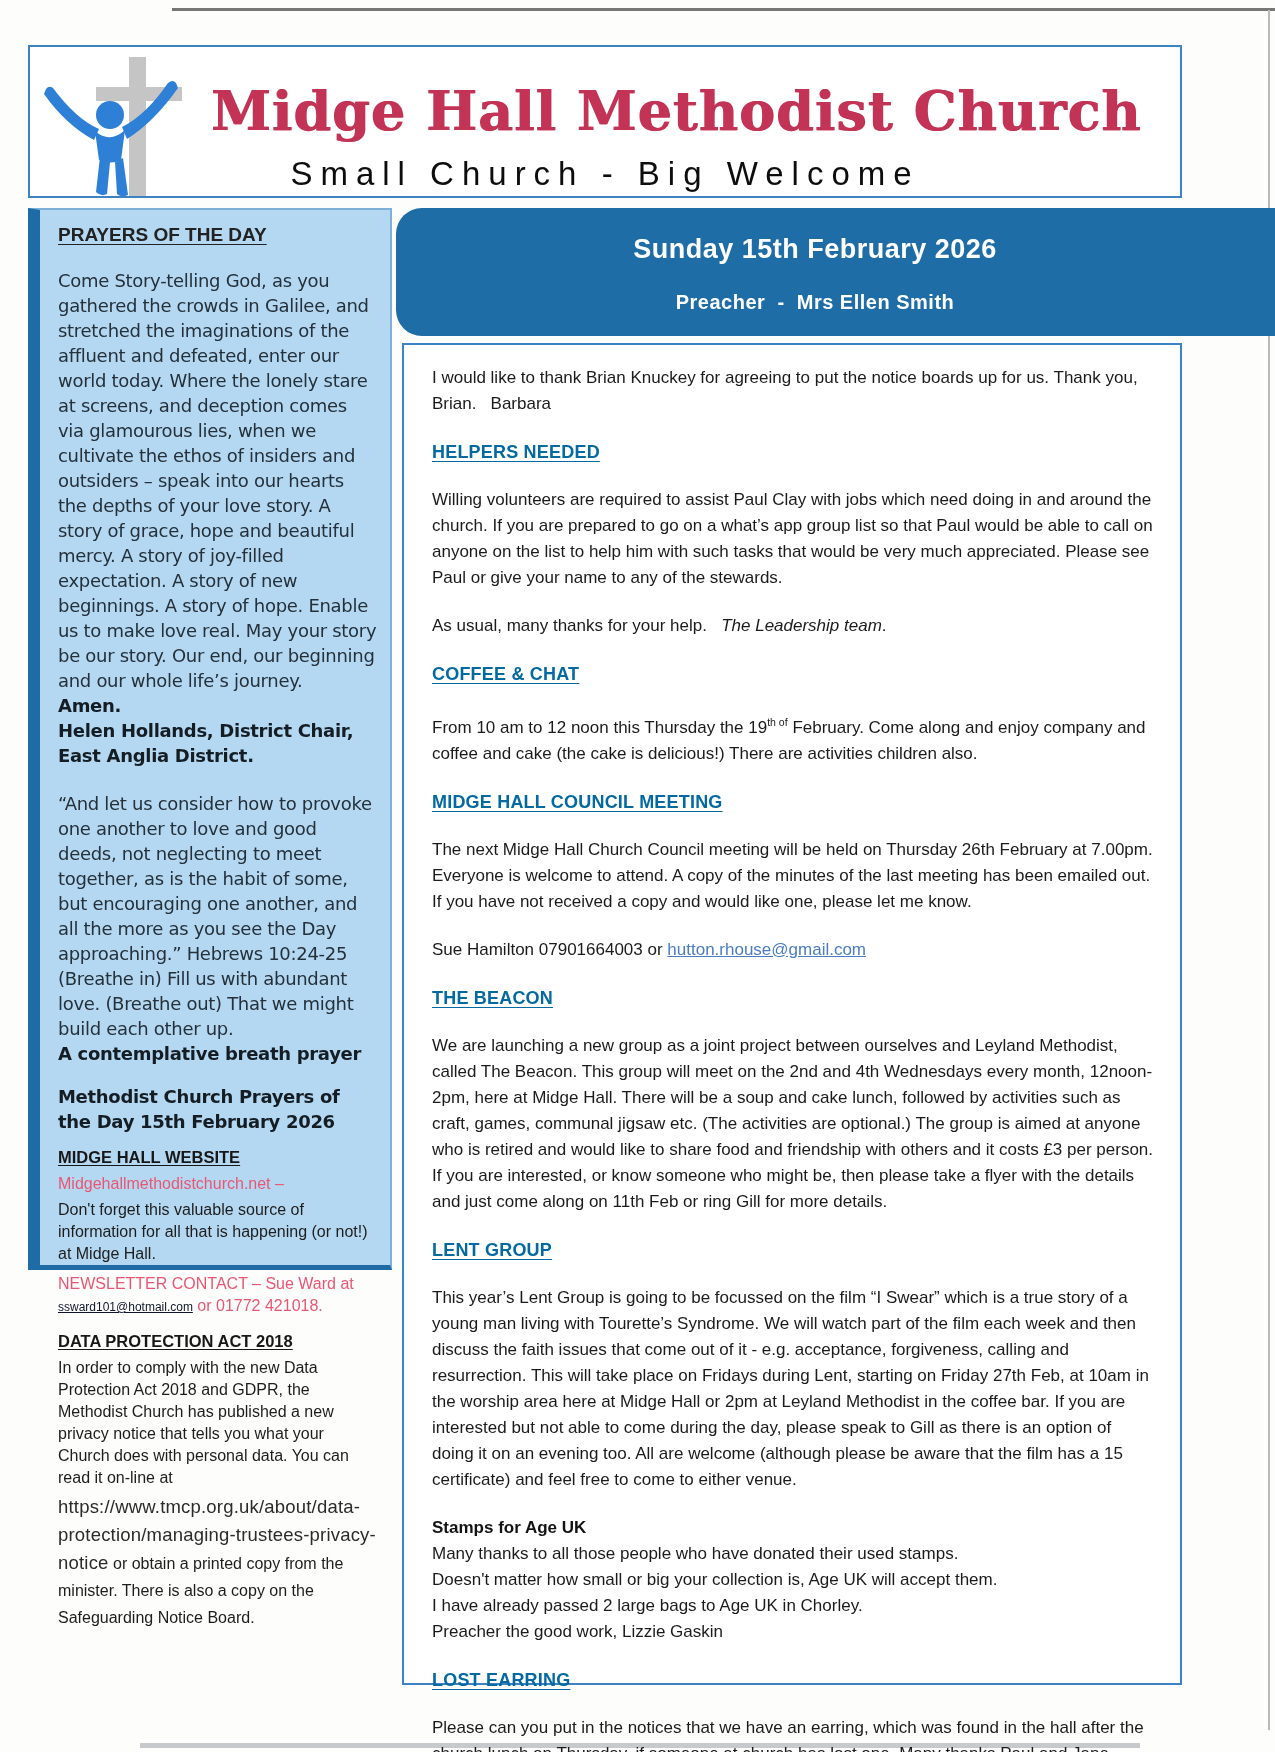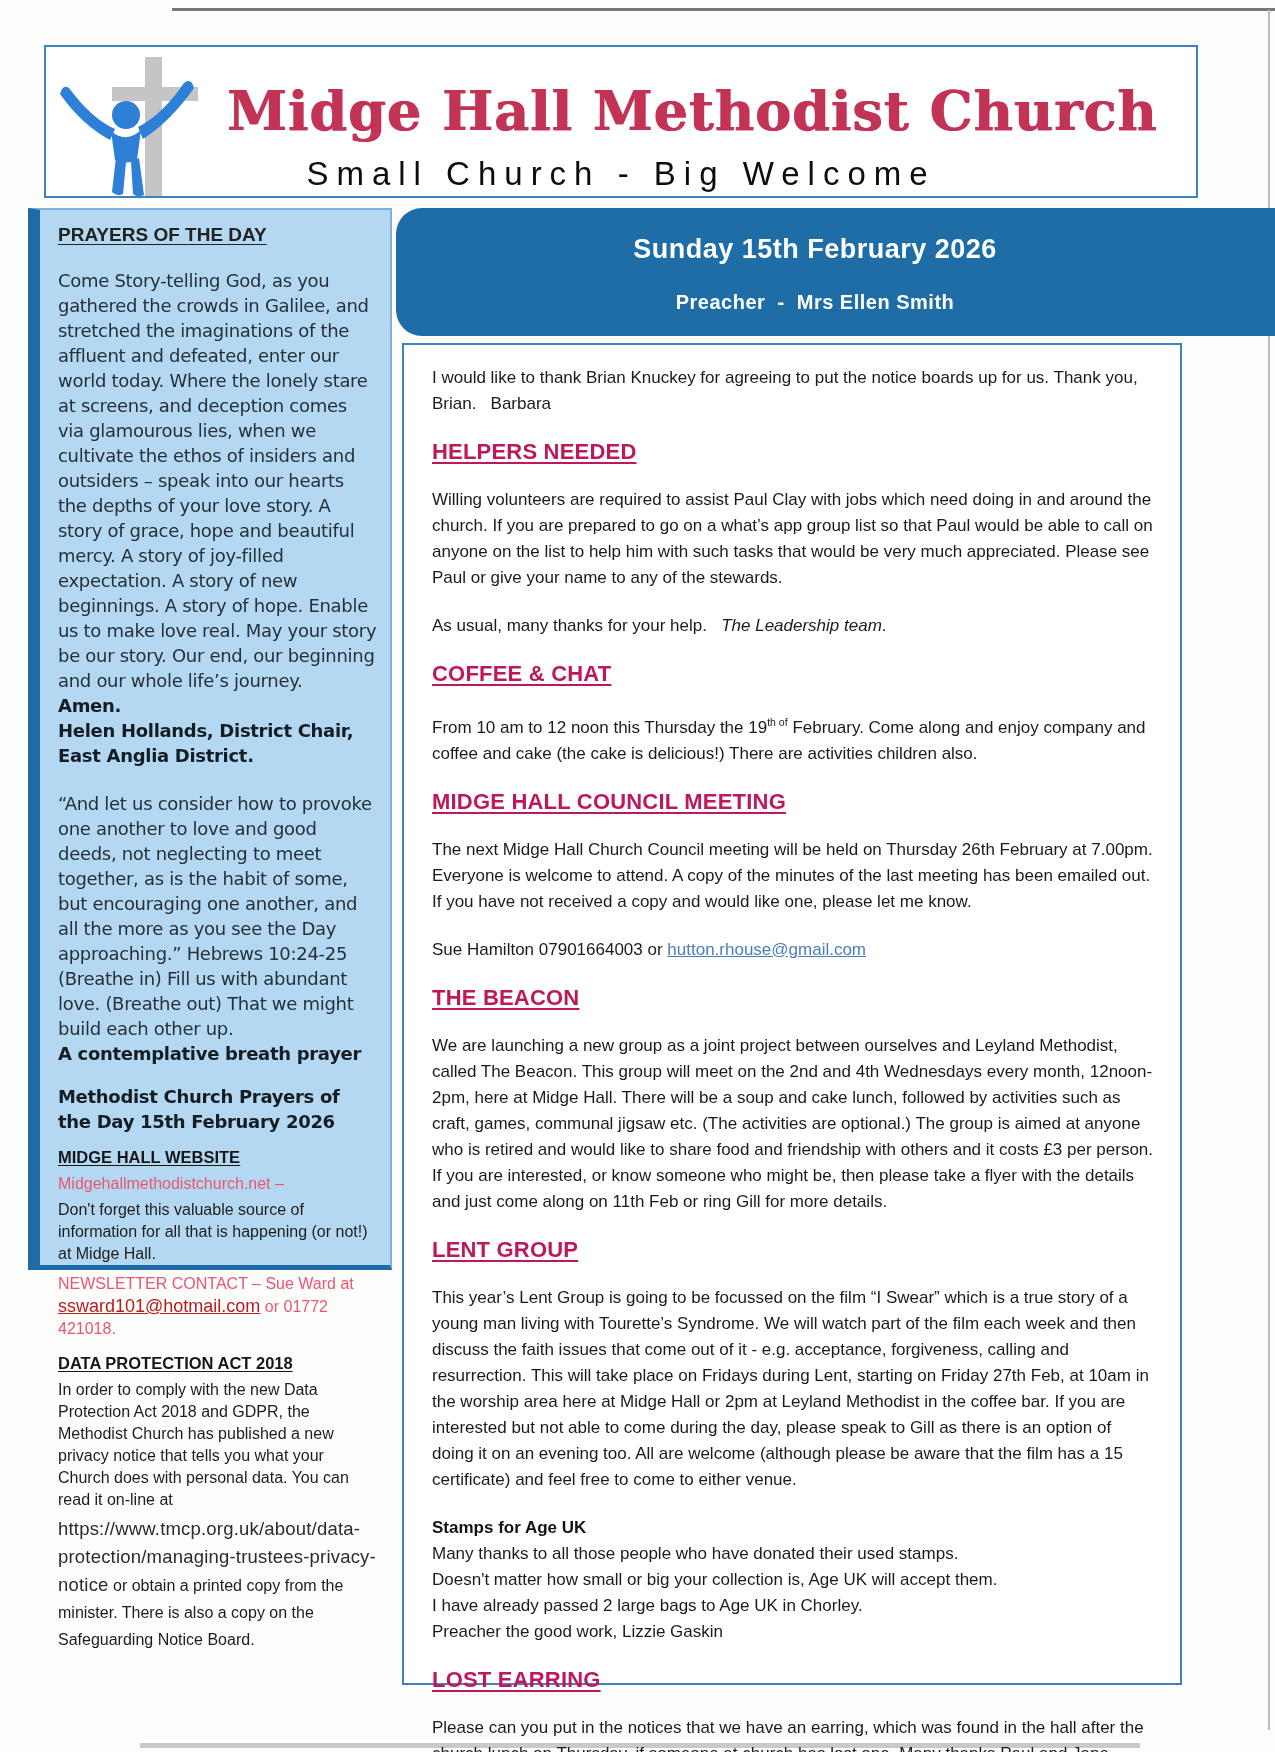--- a/index.html
+++ b/index.html
@@ -5,55 +5,55 @@
   * { margin:0; padding:0; box-sizing:border-box; }
   html,body { width:1275px; height:1752px; }
   body { position:relative; background:#fdfdfc; font-family:"Liberation Sans", sans-serif; color:#1c1c1c; overflow:hidden; }
 
   
   .scan-top { position:absolute; left:172px; top:8px; width:1103px; height:3px; background:#4a4a4a; opacity:.75; }
   .scan-right { position:absolute; right:5px; top:10px; width:2px; height:1720px; background:#b8bcc0; }
   .scan-bottom { position:absolute; left:140px; top:1743px; width:1000px; height:5px; background:#9aa0a5; opacity:.55; }
 
   
-  .header-box { position:absolute; left:28px; top:45px; width:1154px; height:153px; background:#ffffff; border:2px solid #3e82c4;margin-left:16px; }
+  .header-box { position:absolute; left:28px; top:45px; width:1154px; height:153px; background:#ffffff; border:2px solid #3e82c4; }
   .logo { position:absolute; left:6px; top:4px; width:190px; height:145px; }
   .masthead-title { position:absolute; left:150px; right:8px; top:32px; text-align:center;
     font-family:"DejaVu Serif", serif; font-weight:bold; font-size:54px; color:#c23355; letter-spacing:1px;
     text-shadow:1px 0 0 #c23355; white-space:nowrap; }
   .masthead-sub { position:absolute; left:0; right:0; top:108px; text-align:center;
     font-size:33px; color:#0d0d0d; letter-spacing:8px; font-weight:400; }
 
   
   .sidebar { position:absolute; left:28px; top:208px; width:364px; height:1062px;
     background:#b5d8f2; border-left:12px solid #1e6ba6; border-bottom:5px solid #1e6ba6;
     border-top:2px solid #7fb0d8; border-right:2px solid #7fb0d8;
     padding:14px 13px 0 18px; }
   .sb-h { font-size:19px; font-weight:bold; color:#222; text-decoration:underline; text-underline-offset:3px; margin-bottom:22px; }
   .prayer { font-family:"DejaVu Sans", sans-serif; font-size:18px; line-height:25px; color:#24303a; letter-spacing:-0.3px; }
   .prayer b { color:#141d24; }
   .sb-gap { height:23px; }
   .sb-small { font-size:16px; line-height:22px; color:#1d1d1d; }
   .sb-small-h { font-size:16.5px; font-weight:bold; text-decoration:underline; text-underline-offset:2px; margin-top:14px; margin-bottom:6px; color:#171717; }
   .pink { color:#ea5672; }
-  .sb-link { color:#b91c1c; text-decoration:underline; font-size:18px; }
+  .sb-link { color:#0f172a; text-decoration:underline; font-size:12px; }
   .sb-url { font-size:18.5px; color:#2b2b2b; letter-spacing:0.2px; }
 
   
   .service-box { position:absolute; left:396px; top:208px; width:918px; height:128px;
     background:#1e6da6; border-radius:26px; color:#ffffff; text-align:center; padding-right:80px; }
   .service-date { margin-top:26px; font-size:27px; font-weight:bold; letter-spacing:0.5px; }
   .service-preacher { margin-top:26px; font-size:20px; font-weight:bold; letter-spacing:0.5px; }
 
   
   .main-box { position:absolute; left:402px; top:343px; width:780px; height:1342px;
     background:#ffffff; border:2px solid #3e82c4; padding:20px 26px 0 28px;
     font-size:17px; line-height:26px; color:#1b1b1b; }
   .main-box p { margin-bottom:22px; }
-  .sec-h { font-size:22px; font-weight:bold; color:#be185d; text-decoration:underline; text-underline-offset:3px; letter-spacing:0.2px; margin-bottom:22px; }
+  .sec-h { font-size:18px; font-weight:bold; color:#0369a1; text-decoration:underline; text-underline-offset:3px; letter-spacing:0.2px; margin-bottom:22px; }
   .sec-h-plain { font-size:17px; font-weight:bold; color:#131313; }
   .body-link { color:#4a7dc0; text-decoration:underline; }
   sup { font-size:0.62em; }
   .stamps-block { margin-bottom:22px; }
 </style>
 </head>
 <body>
 
 <div class="scan-top"></div>
 <div class="scan-right"></div>

